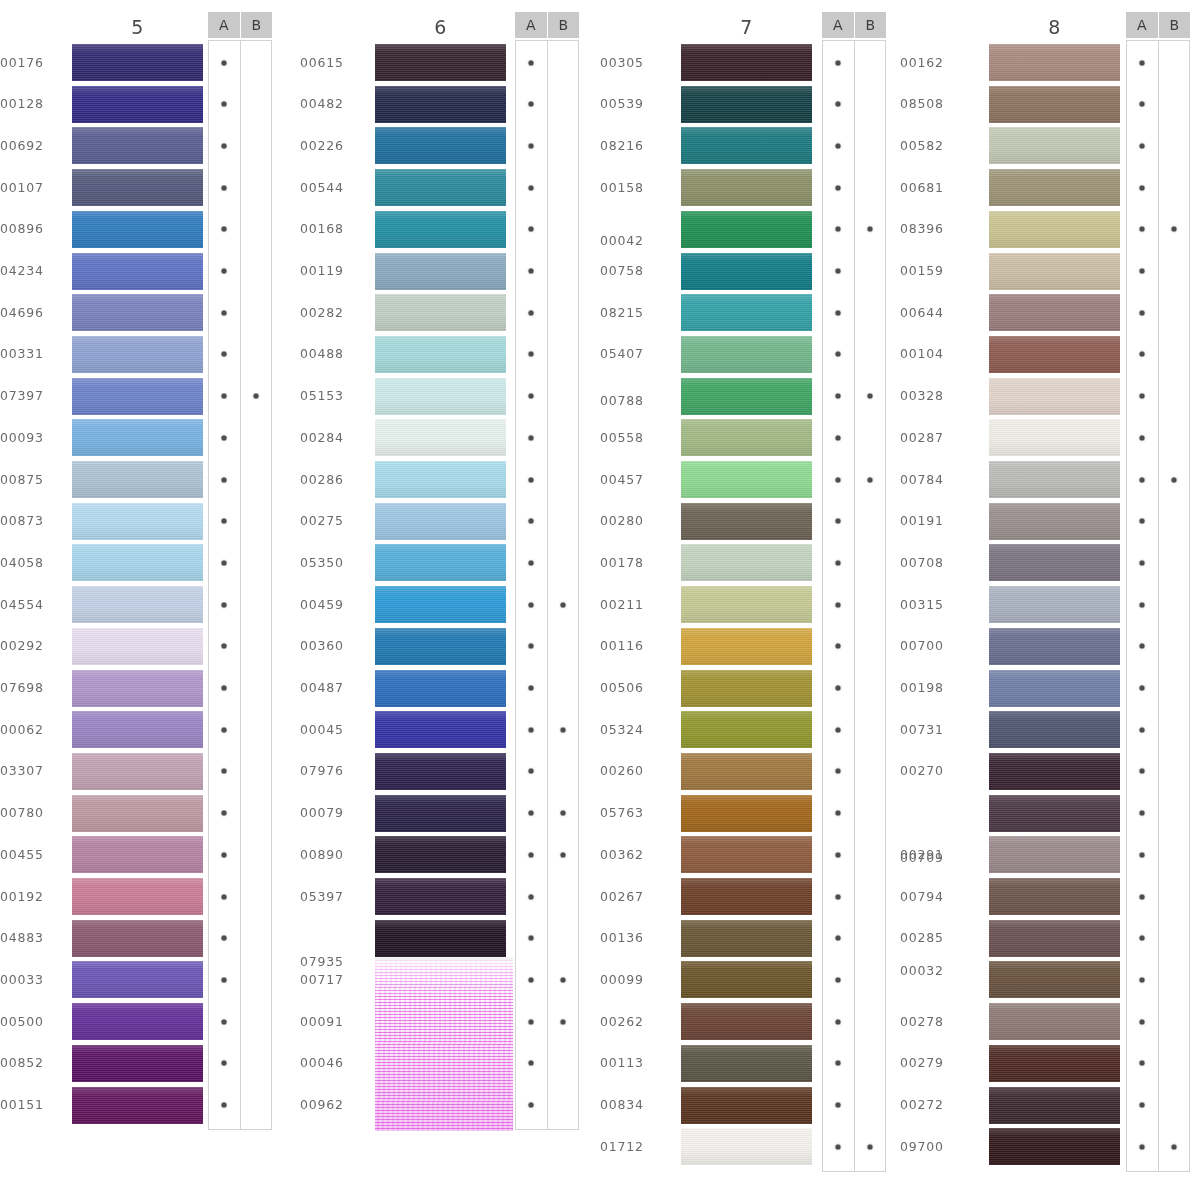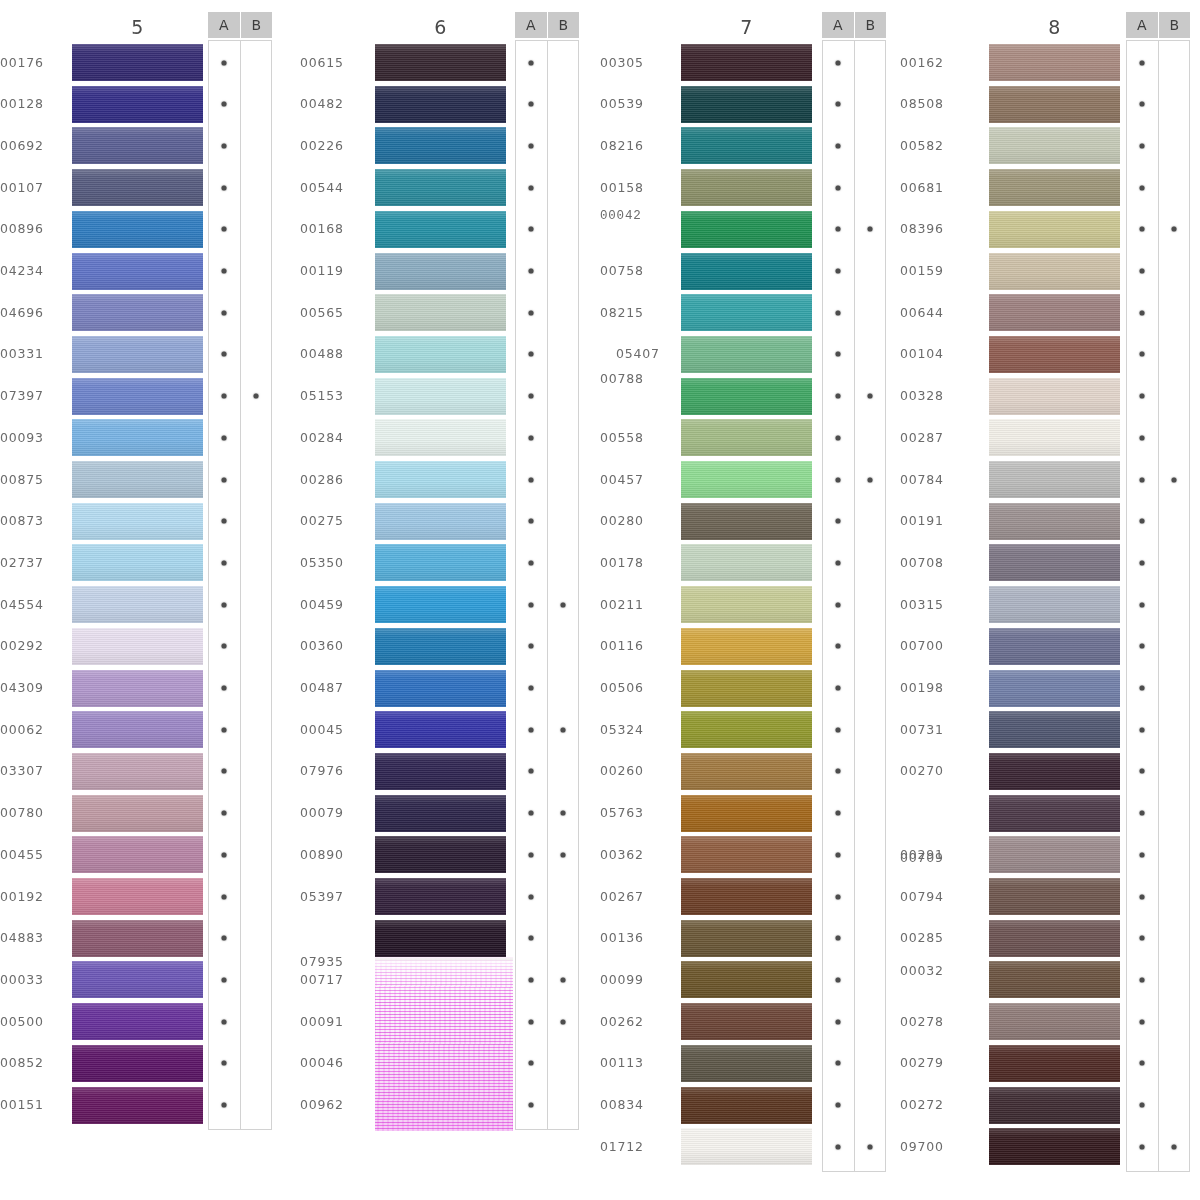--- a/index.html
+++ b/index.html
@@ -225,36 +225,36 @@
       <div class="code" style="top: 471.5px;">00875</div>
       <div class="swatch" style="left: 72px; top: 461px; width: 131px; height: 37px; background: rgb(173, 196, 214);">
         <div class="grain"></div>
         <div class="shade"></div>
       </div>
       <div class="code" style="top: 513.2px;">00873</div>
       <div class="swatch" style="left: 72px; top: 502.7px; width: 131px; height: 37px; background: rgb(180, 219, 241);">
         <div class="grain"></div>
         <div class="shade"></div>
       </div>
-      <div class="code" style="top: 554.9px;">02737</div>
+      <div class="code" style="top: 554.9px;">04058</div>
       <div class="swatch" style="left: 72px; top: 544.4px; width: 131px; height: 37px; background: rgb(168, 215, 238);">
         <div class="grain"></div>
         <div class="shade"></div>
       </div>
       <div class="code" style="top: 596.6px;">04554</div>
       <div class="swatch" style="left: 72px; top: 586.1px; width: 131px; height: 37px; background: rgb(195, 210, 232);">
         <div class="grain"></div>
         <div class="shade"></div>
       </div>
       <div class="code" style="top: 638.3px;">00292</div>
       <div class="swatch" style="left: 72px; top: 627.8px; width: 131px; height: 37px; background: rgb(232, 223, 239);">
         <div class="grain"></div>
         <div class="shade"></div>
       </div>
-      <div class="code" style="top: 680px;">04309</div>
+      <div class="code" style="top: 680px;">07698</div>
       <div class="swatch" style="left: 72px; top: 669.5px; width: 131px; height: 37px; background: rgb(177, 151, 204);">
         <div class="grain"></div>
         <div class="shade"></div>
       </div>
       <div class="code" style="top: 721.7px;">00062</div>
       <div class="swatch" style="left: 72px; top: 711.2px; width: 131px; height: 37px; background: rgb(155, 134, 197);">
         <div class="grain"></div>
         <div class="shade"></div>
       </div>
       <div class="code" style="top: 763.4px;">03307</div>
@@ -371,21 +371,21 @@
       <div class="code" style="top: 221.3px;">00168</div>
       <div class="swatch" style="left: 75px; top: 210.8px; width: 131px; height: 37px; background: rgb(36, 144, 165);">
         <div class="grain"></div>
         <div class="shade"></div>
       </div>
       <div class="code" style="top: 263px;">00119</div>
       <div class="swatch" style="left: 75px; top: 252.5px; width: 131px; height: 37px; background: rgb(138, 171, 192);">
         <div class="grain"></div>
         <div class="shade"></div>
       </div>
-      <div class="code" style="top: 304.7px;">00565</div>
+      <div class="code" style="top: 304.7px;">00282</div>
       <div class="swatch" style="left: 75px; top: 294.2px; width: 131px; height: 37px; background: rgb(194, 209, 198);">
         <div class="grain"></div>
         <div class="shade"></div>
       </div>
       <div class="code" style="top: 346.4px;">00488</div>
       <div class="swatch" style="left: 75px; top: 335.9px; width: 131px; height: 37px; background: rgb(165, 219, 221);">
         <div class="grain"></div>
         <div class="shade"></div>
       </div>
       <div class="code" style="top: 388.1px;">05153</div>
@@ -526,41 +526,41 @@
       <div class="code" style="top: 137.9px;">08216</div>
       <div class="swatch" style="left: 81px; top: 127.4px; width: 131px; height: 37px; background: rgb(27, 122, 128);">
         <div class="grain"></div>
         <div class="shade"></div>
       </div>
       <div class="code" style="top: 179.6px;">00158</div>
       <div class="swatch" style="left: 81px; top: 169.1px; width: 131px; height: 37px; background: rgb(140, 145, 105);">
         <div class="grain"></div>
         <div class="shade"></div>
       </div>
-      <div class="code" style="top: 209px; font-family: Liberation Mono, monospace;">00042</div>
+      <div class="code" style="top: 233px;">00042</div>
       <div class="swatch" style="left: 81px; top: 210.8px; width: 131px; height: 37px; background: rgb(31, 145, 82);">
         <div class="grain"></div>
         <div class="shade"></div>
       </div>
       <div class="code" style="top: 263px;">00758</div>
       <div class="swatch" style="left: 81px; top: 252.5px; width: 131px; height: 37px; background: rgb(17, 125, 135);">
         <div class="grain"></div>
         <div class="shade"></div>
       </div>
       <div class="code" style="top: 304.7px;">08215</div>
       <div class="swatch" style="left: 81px; top: 294.2px; width: 131px; height: 37px; background: rgb(51, 163, 168);">
         <div class="grain"></div>
         <div class="shade"></div>
       </div>
-      <div class="code" style="top: 346.4px; margin-left: 16px;">05407</div>
+      <div class="code" style="top: 346.4px;">05407</div>
       <div class="swatch" style="left: 81px; top: 335.9px; width: 131px; height: 37px; background: rgb(115, 184, 141);">
         <div class="grain"></div>
         <div class="shade"></div>
       </div>
-      <div class="code" style="top: 371px;">00788</div>
+      <div class="code" style="top: 393px;">00788</div>
       <div class="swatch" style="left: 81px; top: 377.6px; width: 131px; height: 37px; background: rgb(63, 166, 99);">
         <div class="grain"></div>
         <div class="shade"></div>
       </div>
       <div class="code" style="top: 429.8px;">00558</div>
       <div class="swatch" style="left: 81px; top: 419.3px; width: 131px; height: 37px; background: rgb(163, 187, 134);">
         <div class="grain"></div>
         <div class="shade"></div>
       </div>
       <div class="code" style="top: 471.5px;">00457</div>

